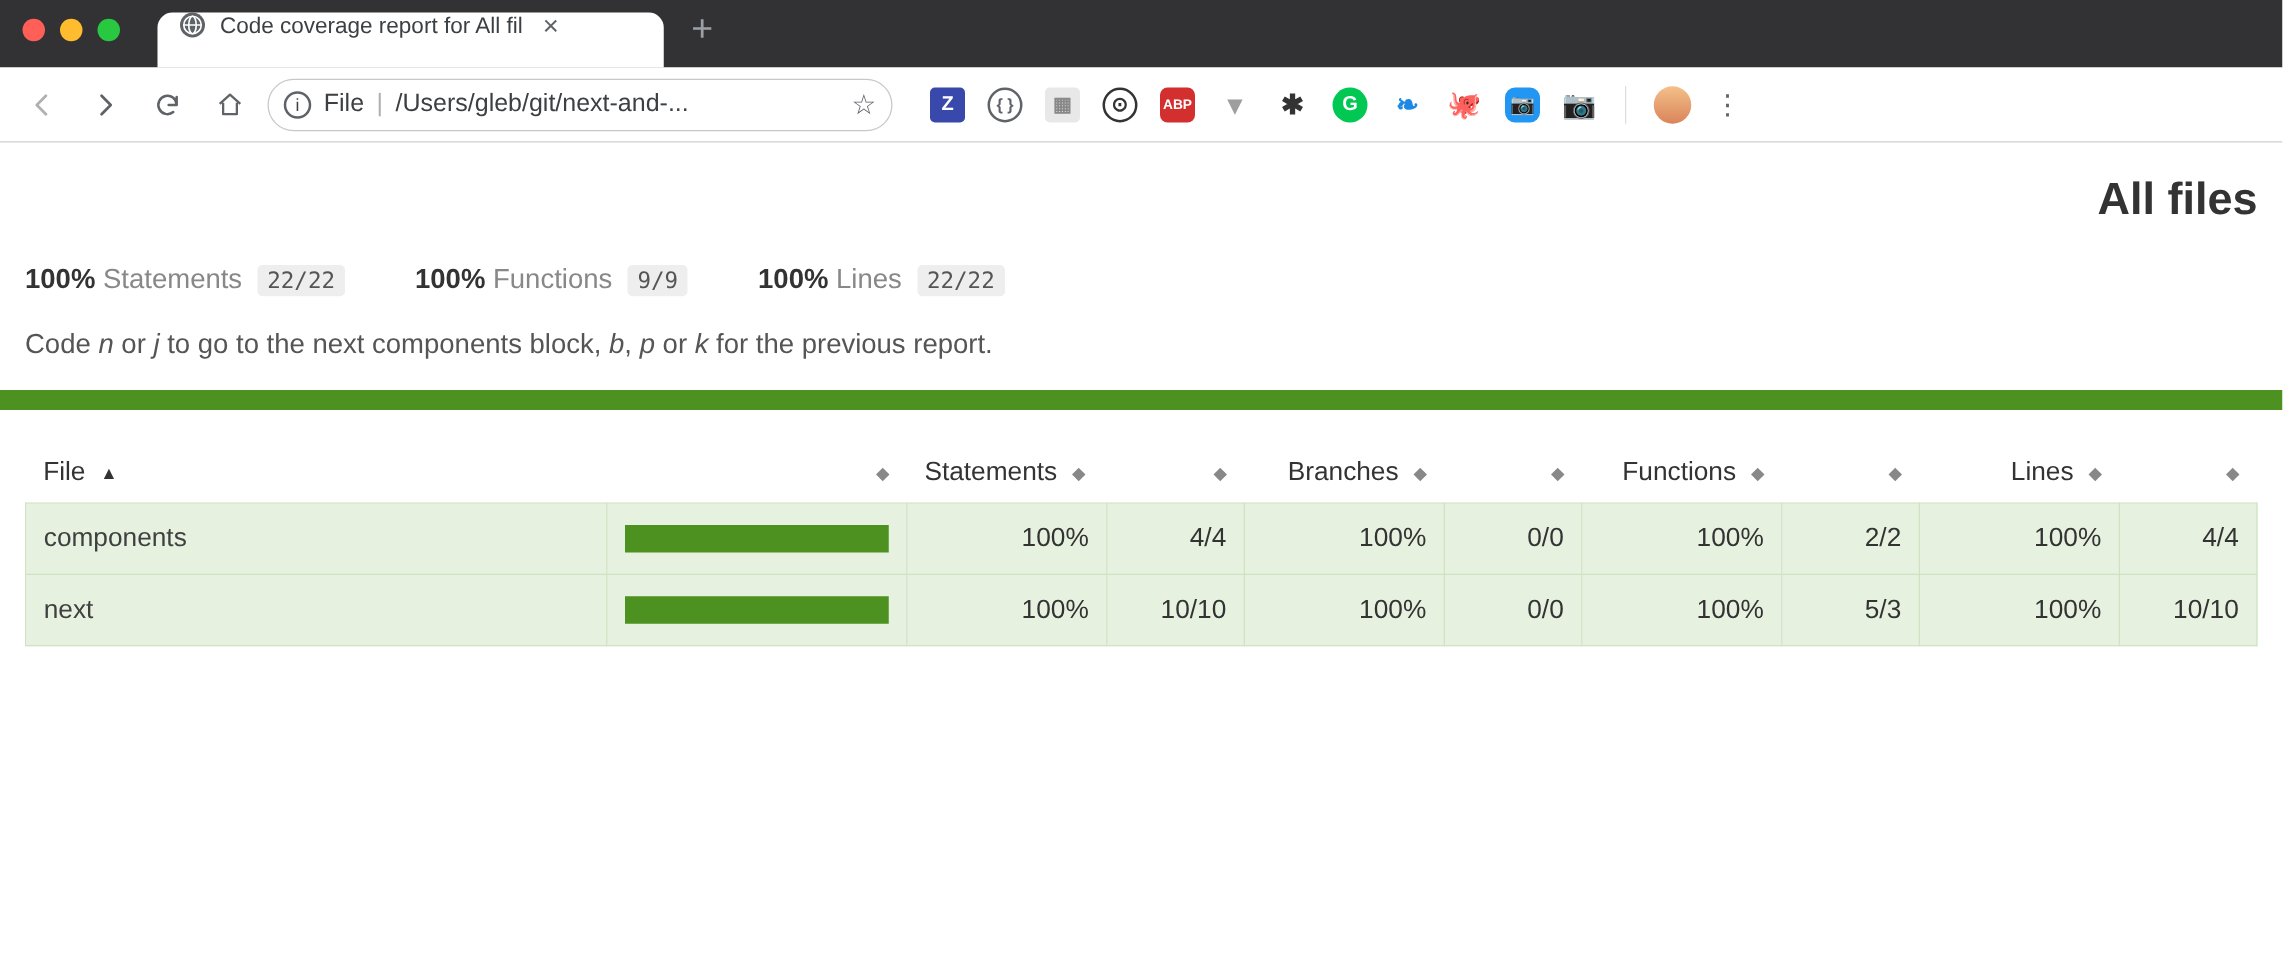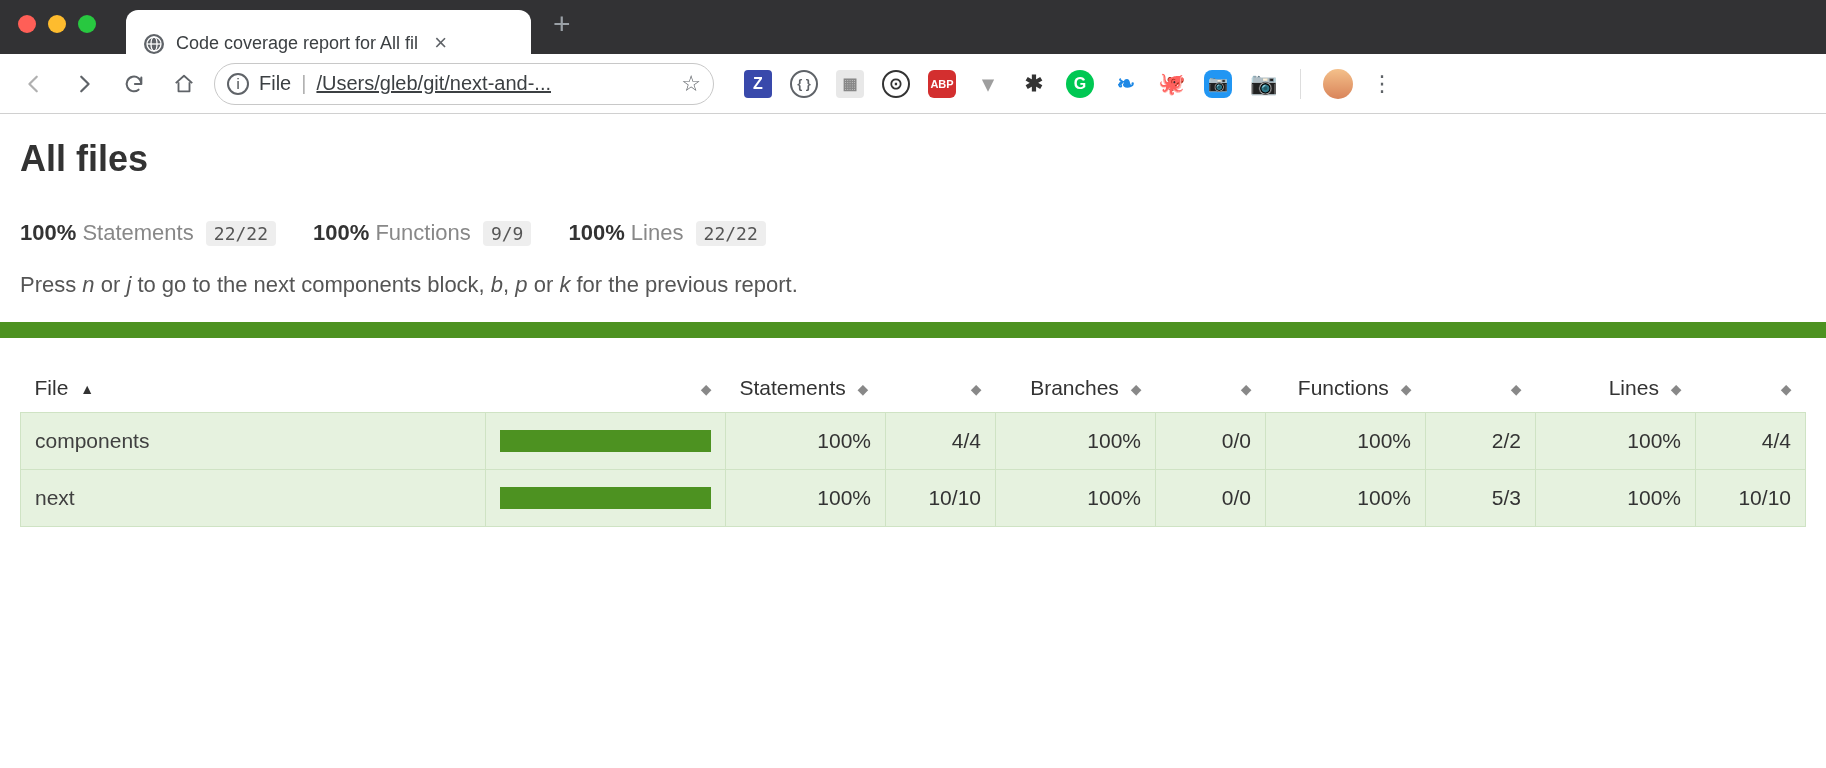--- a/index.html
+++ b/index.html
@@ -29,21 +29,21 @@
     width: 18px; height: 18px; border-radius: 50%; display: inline-block;
   }
   .dot-red   { background:#ff5f57; }
   .dot-yellow{ background:#febc2e; }
   .dot-green { background:#28c840; }
 
   .tab {
     background:#fff;
     height:44px;
     display:flex;
-    align-items:flex-end;
+    align-items:flex-start;
     padding:0 16px 0 18px;
     border-top-left-radius:12px;
     border-top-right-radius:12px;
     gap:12px;
     min-width: 405px;
   }
   .tab .globe {
     width:20px;height:20px;border-radius:50%;background:#5f6368;
     display:flex;align-items:center;justify-content:center;color:#fff;font-size:13px;
   }
@@ -66,21 +66,21 @@
   }
   .nav-btn.disabled{color:#b0b0b0;}
   .omnibox {
     flex:0 0 500px;
     height:42px;border:1px solid #c8c8c8;border-radius:21px;
     display:flex;align-items:center;padding:0 12px;gap:10px;
     color:#3c4043;font-size:20px;
   }
   .omnibox .info{width:22px;height:22px;border:2px solid #5f6368;border-radius:50%;display:flex;align-items:center;justify-content:center;font-size:14px;}
   .omnibox .sep{color:#b0b0b0;}
-  .omnibox .path{flex:1;white-space:nowrap;overflow:hidden;text-overflow:ellipsis;text-decoration:underline;}
+  .omnibox .path{flex:1;white-space:nowrap;overflow:hidden;text-overflow:ellipsis;}
   .omnibox .star{color:#5f6368;font-size:22px;}
 
   .ext-icons{display:flex;align-items:center;gap:18px;margin-left:20px;}
   .ext{width:28px;height:28px;display:flex;align-items:center;justify-content:center;font-size:16px;font-weight:700;border-radius:4px;}
   .ext-z{background:#3949ab;color:#fff;}
   .ext-braces{border:2px solid #5f6368;border-radius:50%;color:#5f6368;font-size:13px;}
   .ext-gray{background:#e8e8e8;color:#888;}
   .ext-key{border:2px solid #333;border-radius:50%;color:#333;}
   .ext-abp{background:#d32f2f;color:#fff;font-size:11px;border-radius:6px;padding:0 12px;}
   .ext-v{color:#9e9e9e;font-size:22px;}
@@ -89,22 +89,22 @@
   .ext-leaf{color:#1e88e5;font-size:22px;}
   .ext-cat{color:#555;font-size:22px;}
   .ext-zoom{background:#2196f3;color:#fff;border-radius:8px;}
   .ext-cam{color:#888;font-size:22px;}
   .vdiv{width:1px;height:30px;background:#ddd;margin:0 4px;}
   .avatar{width:30px;height:30px;border-radius:50%;background:linear-gradient(#f4c08a,#d9845a);}
   .kebab{color:#5f6368;font-size:22px;}
 
   
   .page{padding:24px 20px 20px;}
-  h1{font-size:36px;font-weight:700;color:#333;margin-bottom:40px;}
-  .summary{display:flex;gap:37px;font-size:22px;color:#333;margin-bottom:26px;}
+  h1{font-size:36px;font-weight:700;color:#333;margin-bottom:30px;text-align:right;}
+  .summary{display:flex;gap:56px;font-size:22px;color:#333;margin-bottom:26px;}
   .metric .pct{font-weight:700;}
   .metric .label{color:#888;}
   .metric .frac{
     font-family:ui-monospace,Menlo,monospace;
     background:#eee;border-radius:4px;padding:2px 8px;font-size:18px;color:#555;margin-left:6px;
   }
   .hint{font-size:22px;color:#555;margin-bottom:24px;}
   .hint i{font-style:italic;}
 
   .cov-bar{height:16px;background:#4d9221;margin:0 -20px 0;}
@@ -216,21 +216,21 @@
       <span class="frac">9/9</span>
     </div>
     <div class="metric">
       <span class="pct">100%</span>
       <span class="label">Lines</span>
       <span class="frac">22/22</span>
     </div>
   </div>
 
   <p class="hint">
-    <span>Press </span><i>n</i><span> or </span><i>j</i><span> to go to the next components block, </span><i>b</i><span>, </span><i>p</i><span> or </span><i>k</i><span> for the previous report.</span>
+    <span>Code </span><i>n</i><span> or </span><i>j</i><span> to go to the next components block, </span><i>b</i><span>, </span><i>p</i><span> or </span><i>k</i><span> for the previous report.</span>
   </p>
 
   <div class="cov-bar"></div>
 
   <table class="coverage">
     <thead>
       <tr>
         <th>
           <span>File</span>
           <span class="sort-ind sort-active">▲</span>

